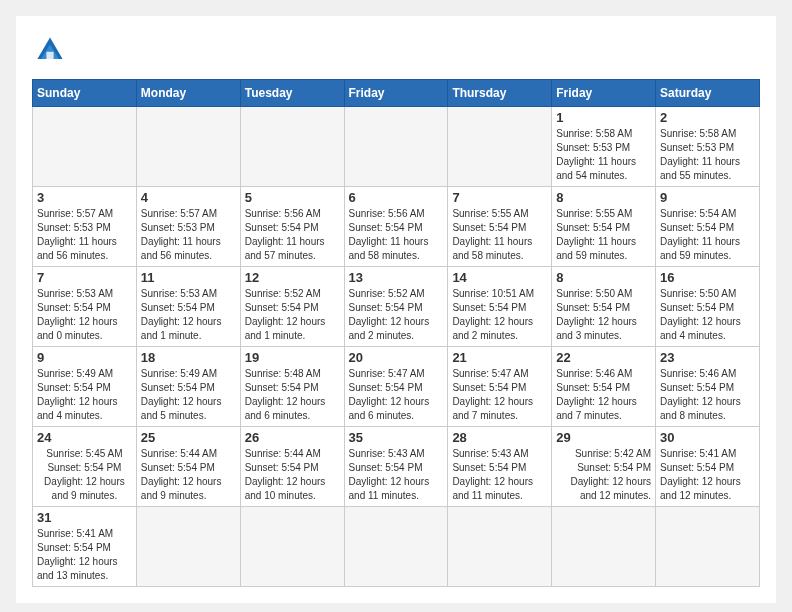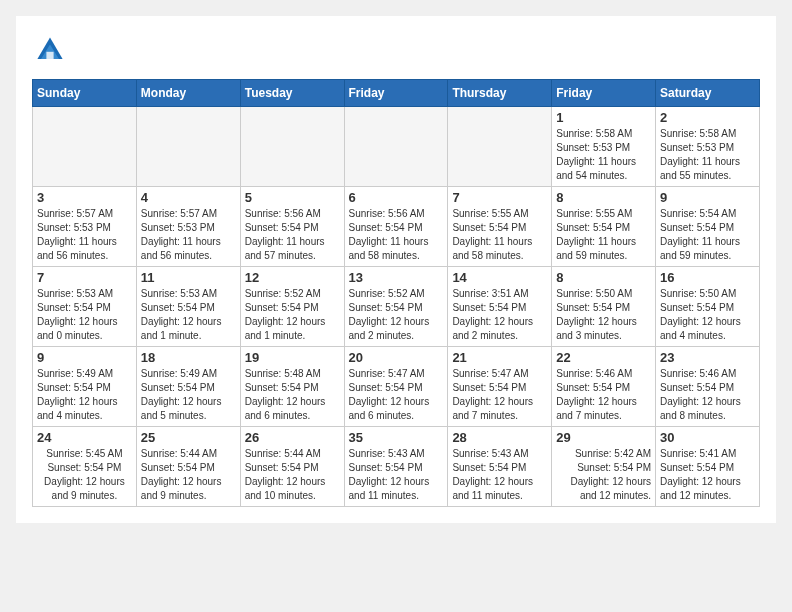--- a/index.html
+++ b/index.html
@@ -222,21 +222,21 @@
           </td>
           <td>
             <div class="day-num">13</div>
             <div class="day-info" style="white-space: pre-line;">Sunrise: 5:52 AM
 Sunset: 5:54 PM
 Daylight: 12 hours
 and 2 minutes.</div>
           </td>
           <td>
             <div class="day-num">14</div>
-            <div class="day-info" style="white-space: pre-line;">Sunrise: 3:51 AM
+            <div class="day-info" style="white-space: pre-line;">Sunrise: 10:51 AM
 Sunset: 5:54 PM
 Daylight: 12 hours
 and 2 minutes.</div>
           </td>
           <td>
             <div class="day-num">8</div>
             <div class="day-info" style="white-space: pre-line;">Sunrise: 5:50 AM
 Sunset: 5:54 PM
 Daylight: 12 hours
 and 3 minutes.</div>
@@ -343,16 +343,31 @@
 Daylight: 12 hours
 and 12 minutes.</div>
           </td>
           <td>
             <div class="day-num">30</div>
             <div class="day-info" style="white-space: pre-line;">Sunrise: 5:41 AM
 Sunset: 5:54 PM
 Daylight: 12 hours
 and 12 minutes.</div>
           </td>
+        </tr>
+        <tr>
+          <td>
+            <div class="day-num">31</div>
+            <div class="day-info" style="white-space: pre-line;">Sunrise: 5:41 AM
+Sunset: 5:54 PM
+Daylight: 12 hours
+and 13 minutes.</div>
+          </td>
+          <td class="empty"></td>
+          <td class="empty"></td>
+          <td class="empty"></td>
+          <td class="empty"></td>
+          <td class="empty"></td>
+          <td class="empty"></td>
         </tr>
       </tbody>
   </table>
 </div>
 
 </body></html>

